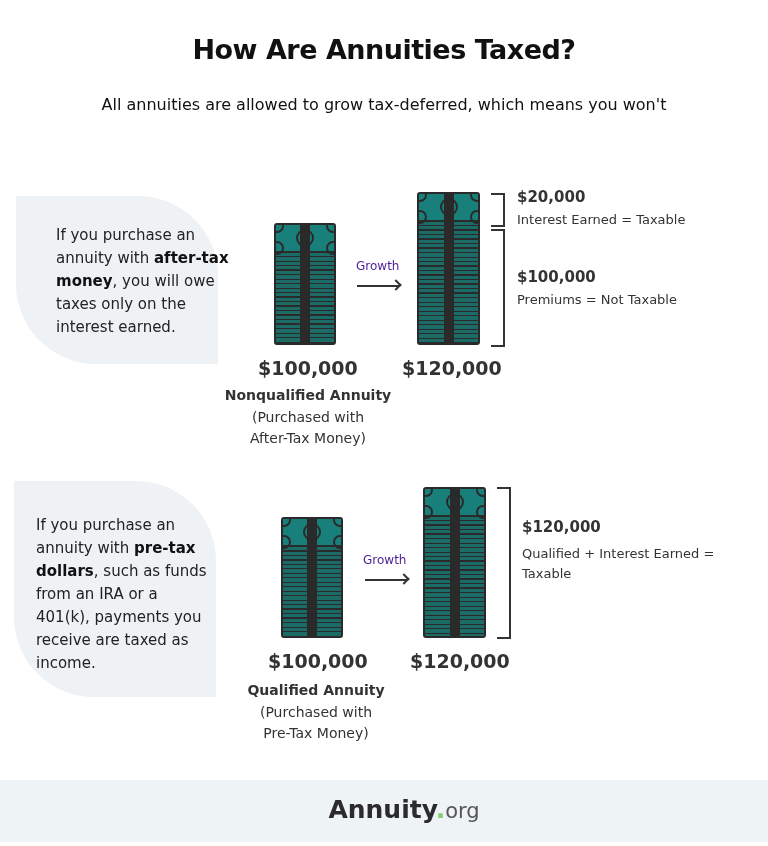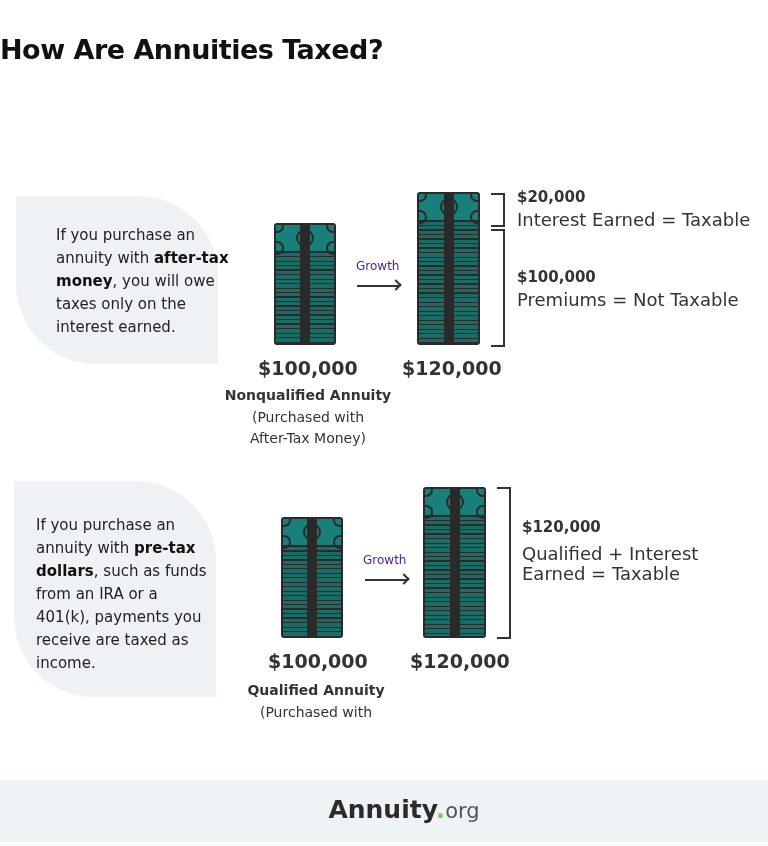--- a/index.html
+++ b/index.html
@@ -1,50 +1,51 @@
 <!DOCTYPE html>
 <html><head>
 <meta charset="utf-8">
 <style>
   html, body { margin:0; padding:0; }
   body { width:768px; height:846px; background:#ffffff; position:relative; overflow:hidden;
          font-family:"DejaVu Sans", sans-serif; color:#2b2b2b; }
   .abs { position:absolute; }
-  .title { left:0; width:768px; top:34px; font-size:27px; font-weight:bold; color:#111; letter-spacing:-0.5px; }
+  .title { left:0; width:768px; top:34px; text-align:center; font-size:27px; font-weight:bold; color:#111; letter-spacing:-0.5px; }
   .subtitle { left:84px; width:600px; top:92px; text-align:center; font-size:16px; line-height:26px; color:#111; }
   .bubble { background:#eef2f5; border-radius:0 80px 0 80px; }
   .bubble-text { font-size:15px; line-height:23px; color:#222; }
   .bubble-text b { font-weight:bold; color:#111; }
   .stack { background:#1f6e6a; border:2px solid #2a2a2a; border-radius:3px; overflow:hidden; box-sizing:border-box; }
   .stack-top { position:absolute; left:0; right:0; top:0; background:#187f7a; border-bottom:2px solid #2a2a2a; }
   .stack-stripes { position:absolute; left:0; right:0; bottom:0;
      background: repeating-linear-gradient(to bottom, #1b6b67 0px, #1b6b67 3px, #2a2a2a 3px, #2a2a2a 4.5px); }
   .stack-band { position:absolute; top:0; bottom:0; width:10px; left:50%; margin-left:-5px; background:#2a2a2a; }
   .stack-seal { position:absolute; width:14px; height:14px; border:2px solid #2a2a2a; border-radius:50%; left:50%; margin-left:-9px; }
   .corner { position:absolute; width:10px; height:10px; border:2px solid #2a2a2a; border-radius:50%; }
   .growth-label { font-size:12px; color:#4c1d95; }
   .arrow { height:2px; background:#333; }
   .arrow::after { content:""; position:absolute; right:-1px; top:-4px; width:8px; height:8px; border-top:2px solid #333; border-right:2px solid #333; transform:rotate(45deg); box-sizing:border-box; }
   .amount { font-size:19px; font-weight:bold; color:#333; }
   .caption-bold { font-size:14px; font-weight:bold; color:#333; text-align:center; }
   .caption { font-size:14px; color:#333; text-align:center; line-height:21px; }
   .bracket { border:2px solid #333; border-left:none; }
   .note-amt { font-size:15px; font-weight:bold; color:#333; }
-  .note-txt { font-size:18px; color:#333; line-height:20px; }
+  .note-txt { font-size:13px; color:#333; line-height:20px; }
   .footer { left:0; top:780px; width:768px; height:62px; background:#eef3f6; }
   .logo { left:0; width:768px; top:795px; text-align:center; font-size:25px; color:#2b2b2b;padding-left:20px; }
   .logo .main { font-weight:bold; }
   .logo .dot { color:#7ed06a; font-weight:bold; }
   .logo .org { font-weight:normal; color:#555; font-size:21px; }
 </style>
 </head>
 <body>
 
 <div class="abs title">How Are Annuities Taxed?</div>
 <div class="abs subtitle">
+  <div>All annuities are allowed to grow tax-deferred, which means you won't</div>
 </div>
 
 <div class="abs bubble" style="left:16px; top:196px; width:202px; height:168px;"></div>
 <div class="abs bubble-text" style="left:36px; top:224px; width:176px;margin-left:20px;">
   <span>If you purchase an annuity with </span><b>after-tax money</b><span>, you will owe taxes only on the interest earned.</span>
 </div>
 
 <div class="abs stack" style="left:274px; top:223px; width:62px; height:122px;">
   <div class="stack-top" style="height:26px;"></div>
   <div class="stack-stripes" style="top:28px;"></div>
@@ -119,18 +120,19 @@
 <div class="abs bracket" style="left:497px; top:487px; width:12px; height:148px;"></div>
 
 <div class="abs note-amt" style="left:522px; top:518px;">$120,000</div>
 <div class="abs note-txt" style="left:522px; top:544px; width:230px;">Qualified + Interest Earned = Taxable</div>
 
 <div class="abs amount" style="left:268px; top:650px;">$100,000</div>
 <div class="abs amount" style="left:410px; top:650px;">$120,000</div>
 <div class="abs caption-bold" style="left:226px; width:180px; top:682px;">Qualified Annuity</div>
 <div class="abs caption" style="left:226px; width:180px; top:702px;">
   <div>(Purchased with</div>
+  <div>Pre-Tax Money)</div>
 </div>
 
 <div class="abs footer"></div>
 <div class="abs logo">
   <span class="main">Annuity</span><span class="dot">.</span><span class="org">org</span>
 </div>
 
 </body></html>

